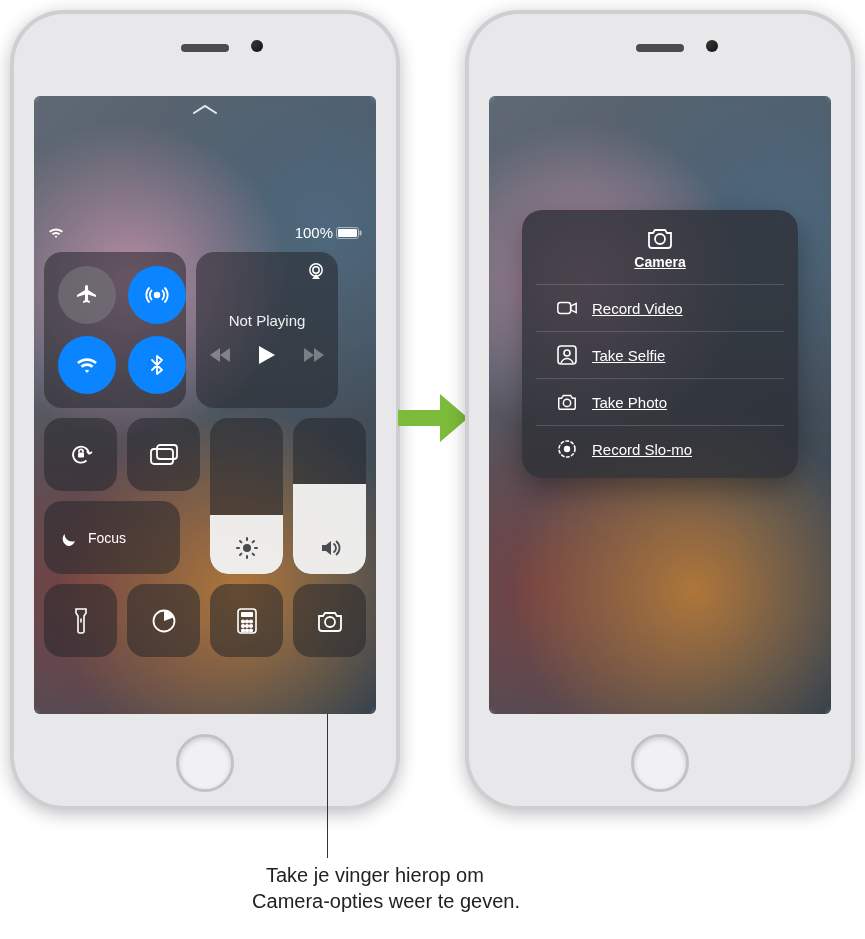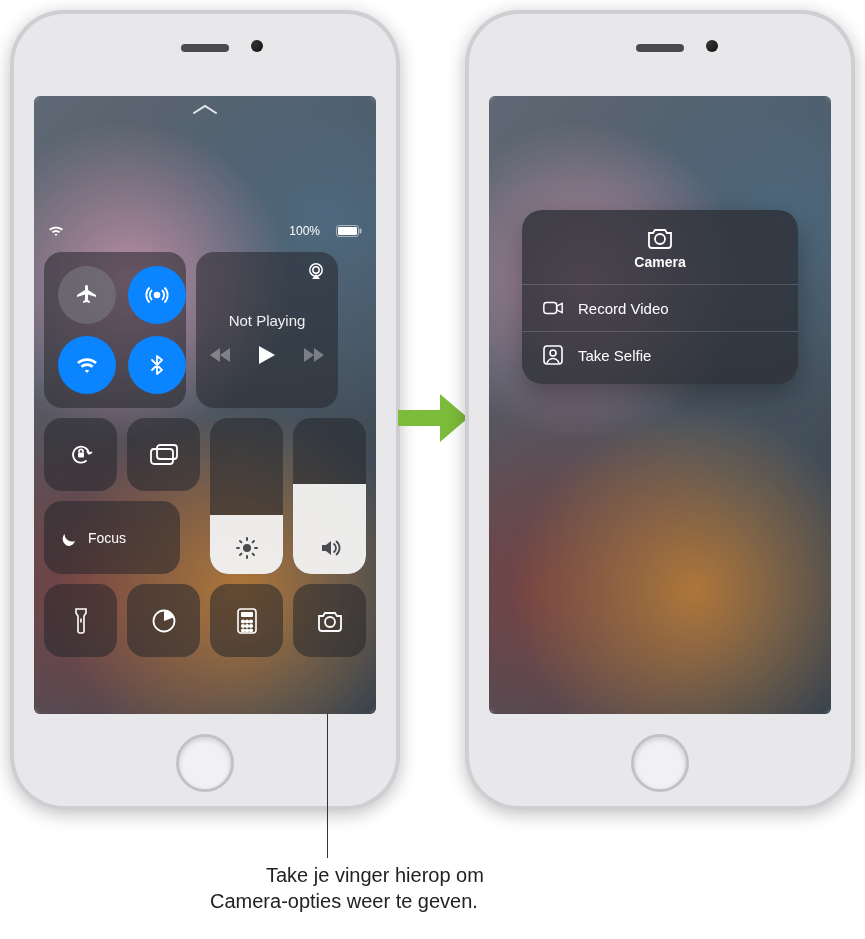--- a/index.html
+++ b/index.html
@@ -62,21 +62,21 @@
   
   .chevron-up {
     position: absolute; top: 6px; left: 50%; transform: translateX(-50%);
     width: 30px; height: 14px; color: rgba(255,255,255,.85);
   }
   .status-row {
     position: absolute; top: 128px; left: 14px; right: 14px;
     display: flex; justify-content: space-between; align-items: center;
     color: #fff; font-size: 13px; font-weight: 500;
   }
-  .battery-wrap { display: flex; align-items: center; gap: 16px; font-size: 12px; }
+  .battery-wrap { display: flex; align-items: center; gap: 3px; font-size: 15px; }
 
   
   .cc {
     position: absolute; left: 10px; right: 10px; top: 156px;
   }
   .row { display: flex; gap: 10px; margin-bottom: 10px; }
 
   .tile {
     background: rgba(36,38,44,.55);
     border-radius: 18px;
@@ -106,22 +106,23 @@
   .media-controls { display:flex; gap: 26px; align-items:center; color: rgba(255,255,255,.75); }
   .airplay-badge { position:absolute; top:10px; right:12px; color: rgba(255,255,255,.9); }
 
   
   .popup {
     position: absolute; top: 114px; left: 50%; transform: translateX(-50%);
     width: 276px;
     background: rgba(44,46,52,.78);
     border-radius: 20px;
     color: #fff;
-    padding: 16px 0 6px;
+    padding: 16px 14px 6px;
     box-shadow: 0 10px 30px rgba(0,0,0,.35);
+    text-decoration: underline;
   }
   .popup-header { display:flex; flex-direction:column; align-items:center; gap:4px; margin-bottom: 14px; }
   .popup-header svg { width: 30px; height: 24px; }
   .popup-title { font-size: 14px; font-weight: 600; }
   .popup-item {
     display:flex; align-items:center; gap: 14px;
     padding: 12px 20px;
     border-top: 1px solid rgba(255,255,255,.16);
     font-size: 15px;
   }
@@ -372,24 +373,42 @@
         <span>
           <svg viewBox="0 0 22 22" fill="none" stroke="#fff" stroke-width="1.6">
               <rect x="2" y="2" width="18" height="18" rx="3"></rect>
               <circle cx="11" cy="9" r="3"></circle>
               <path d="M5 19c1-3 4-4.5 6-4.5s5 1.5 6 4.5"></path>
             </svg>
         </span>
         <span>Take Selfie</span>
       </div>
 
-
+      <div class="popup-item">
+        <span>
+          <svg viewBox="0 0 24 20" fill="none" stroke="#fff" stroke-width="1.6">
+              <path d="M3 6h3l2-3h8l2 3h3v10a2 2 0 0 1-2 2H5a2 2 0 0 1-2-2z"></path>
+              <circle cx="12" cy="11" r="4"></circle>
+            </svg>
+        </span>
+        <span>Take Photo</span>
+      </div>
+
+      <div class="popup-item">
+        <span>
+          <svg viewBox="0 0 22 22" fill="none" stroke="#fff" stroke-width="1.6" stroke-linecap="round">
+              <circle cx="11" cy="11" r="8" stroke-dasharray="2.6 2.6"></circle>
+              <circle cx="11" cy="11" r="3.2" fill="#fff" stroke="none"></circle>
+            </svg>
+        </span>
+        <span>Record Slo-mo</span>
+      </div>
     </div>
   </div>
 
   <div class="home-btn"></div>
 </div>
 
 <div class="callout-line" style="left:327px; top:714px; height:144px;"></div>
 <div class="caption" style="left:210px; top:862px; width:310px;">
   <div style="text-align:left; padding-left:56px;">Take je vinger hierop om</div>
-  <div style="text-align:left;">Camera-opties weer te geven.</div>
+  <div style="text-align:right;">Camera-opties weer te geven.</div>
 </div>
 
 </body></html>

